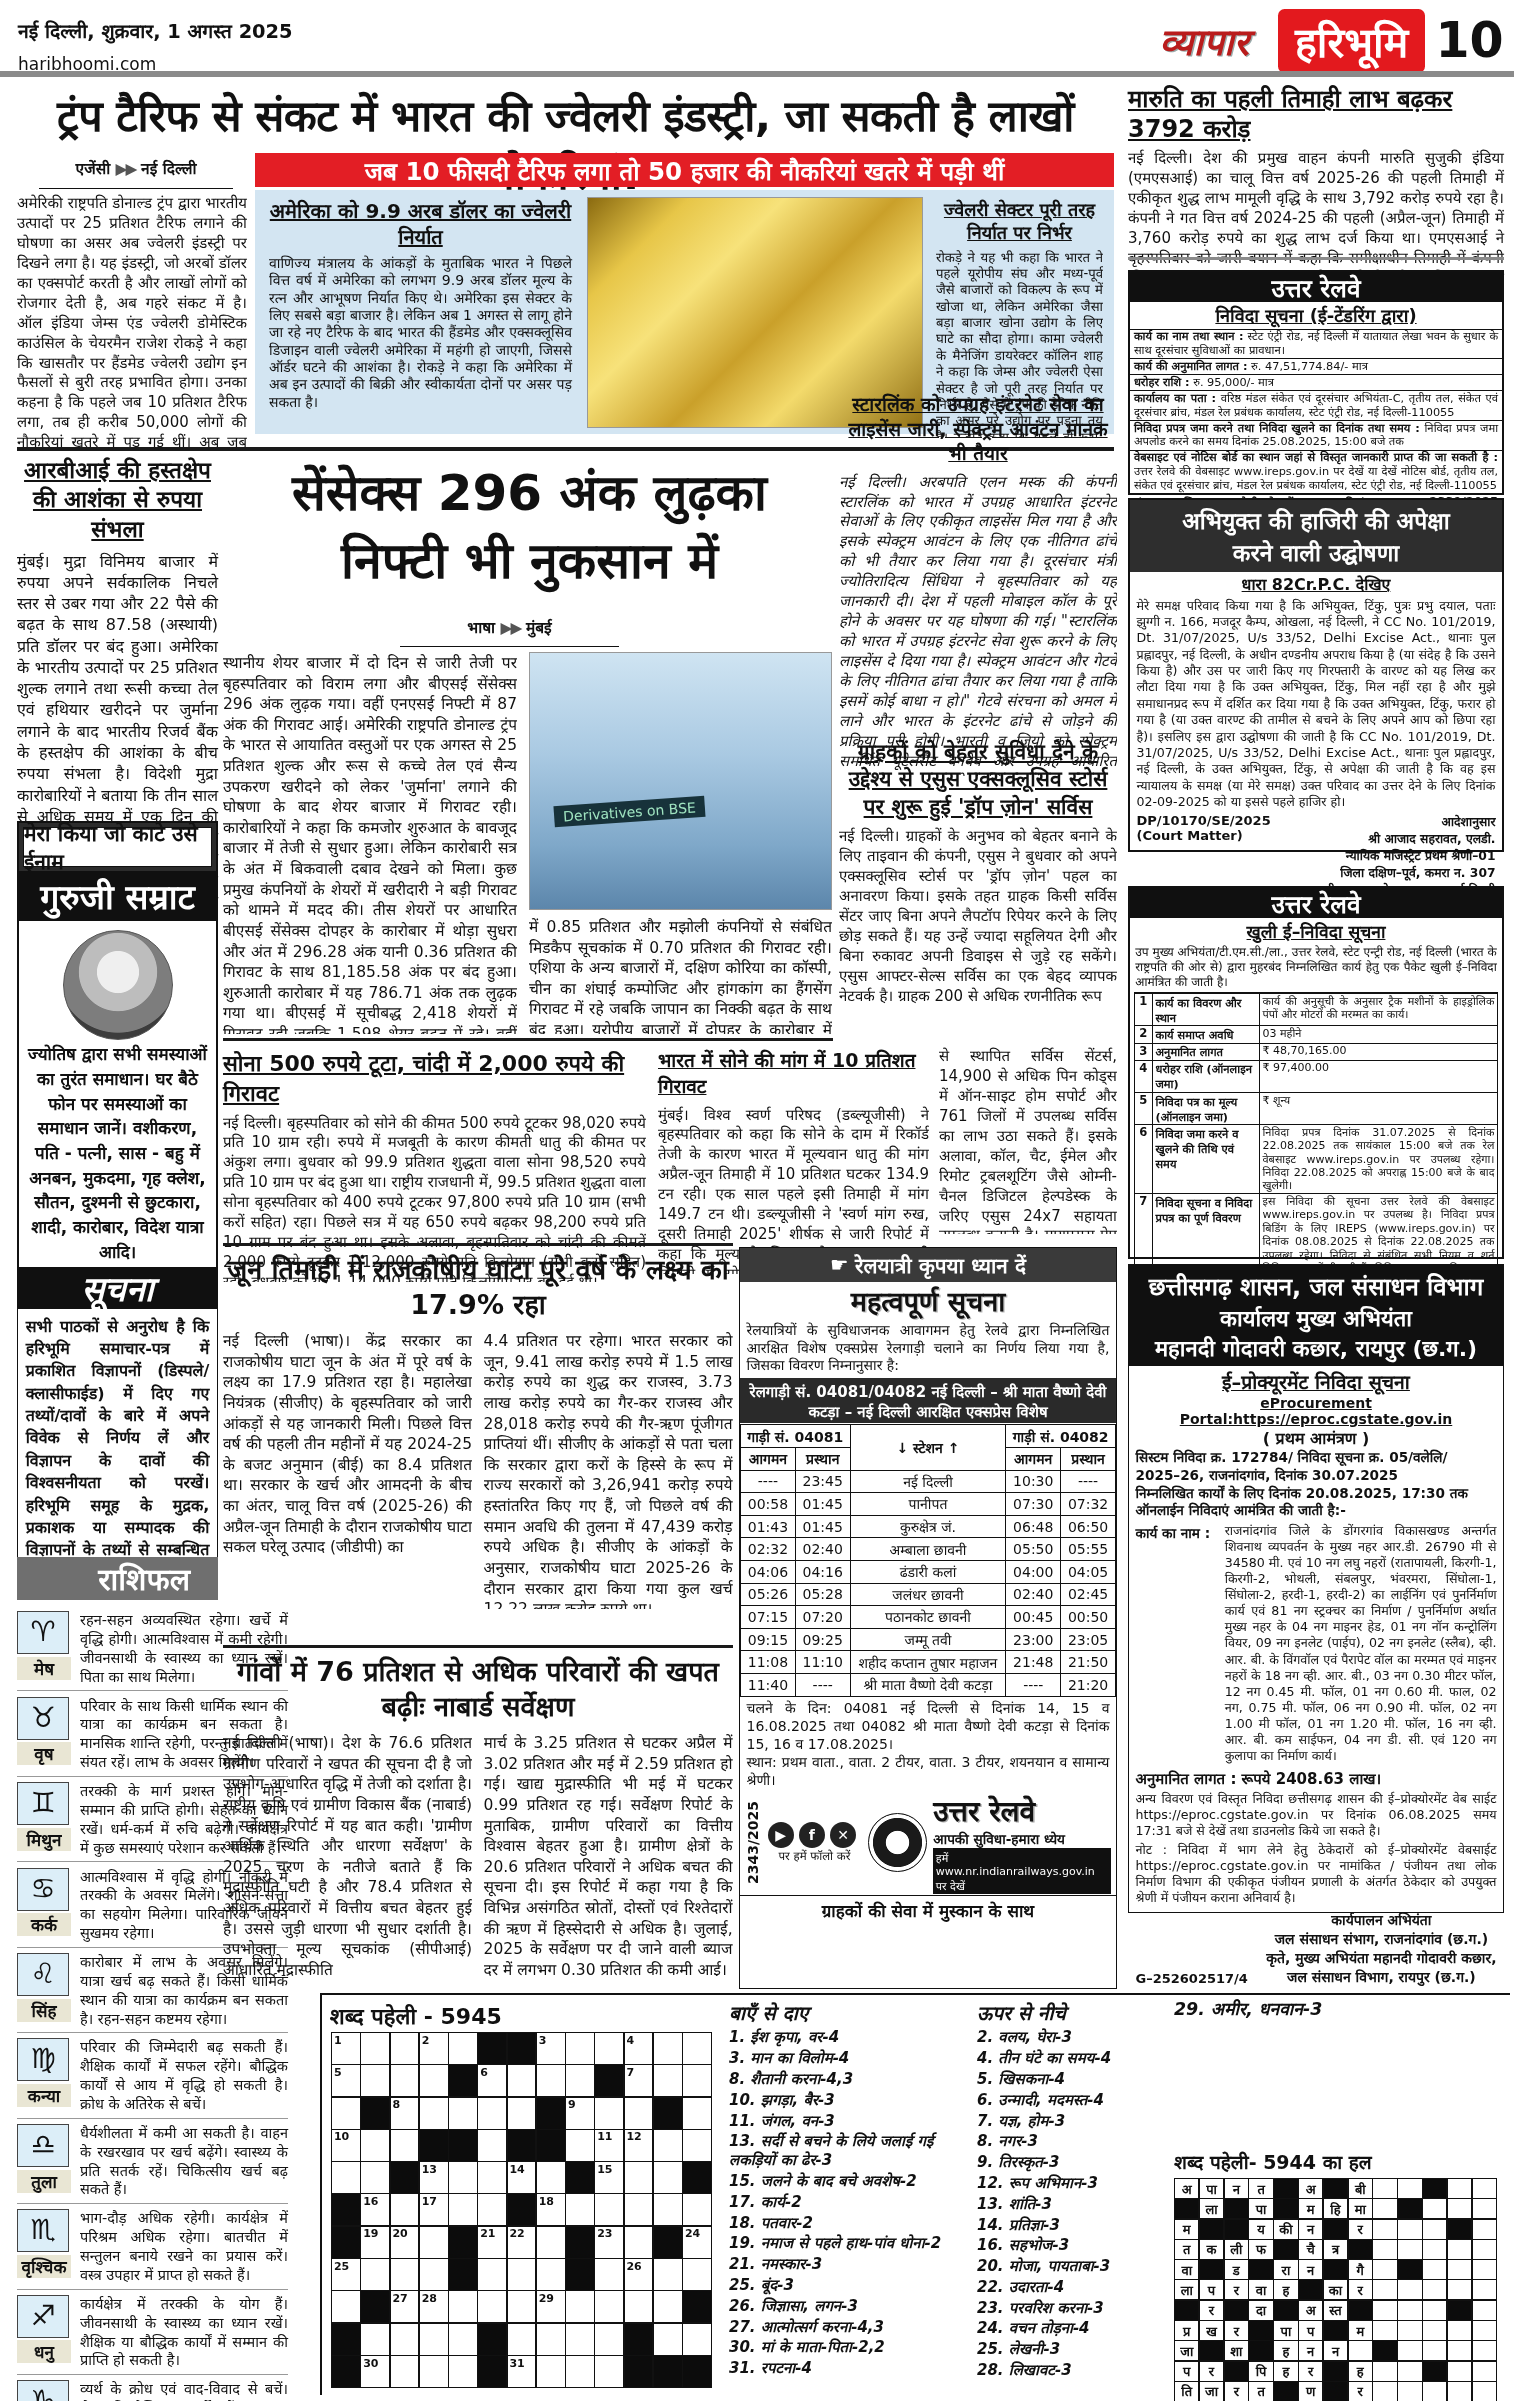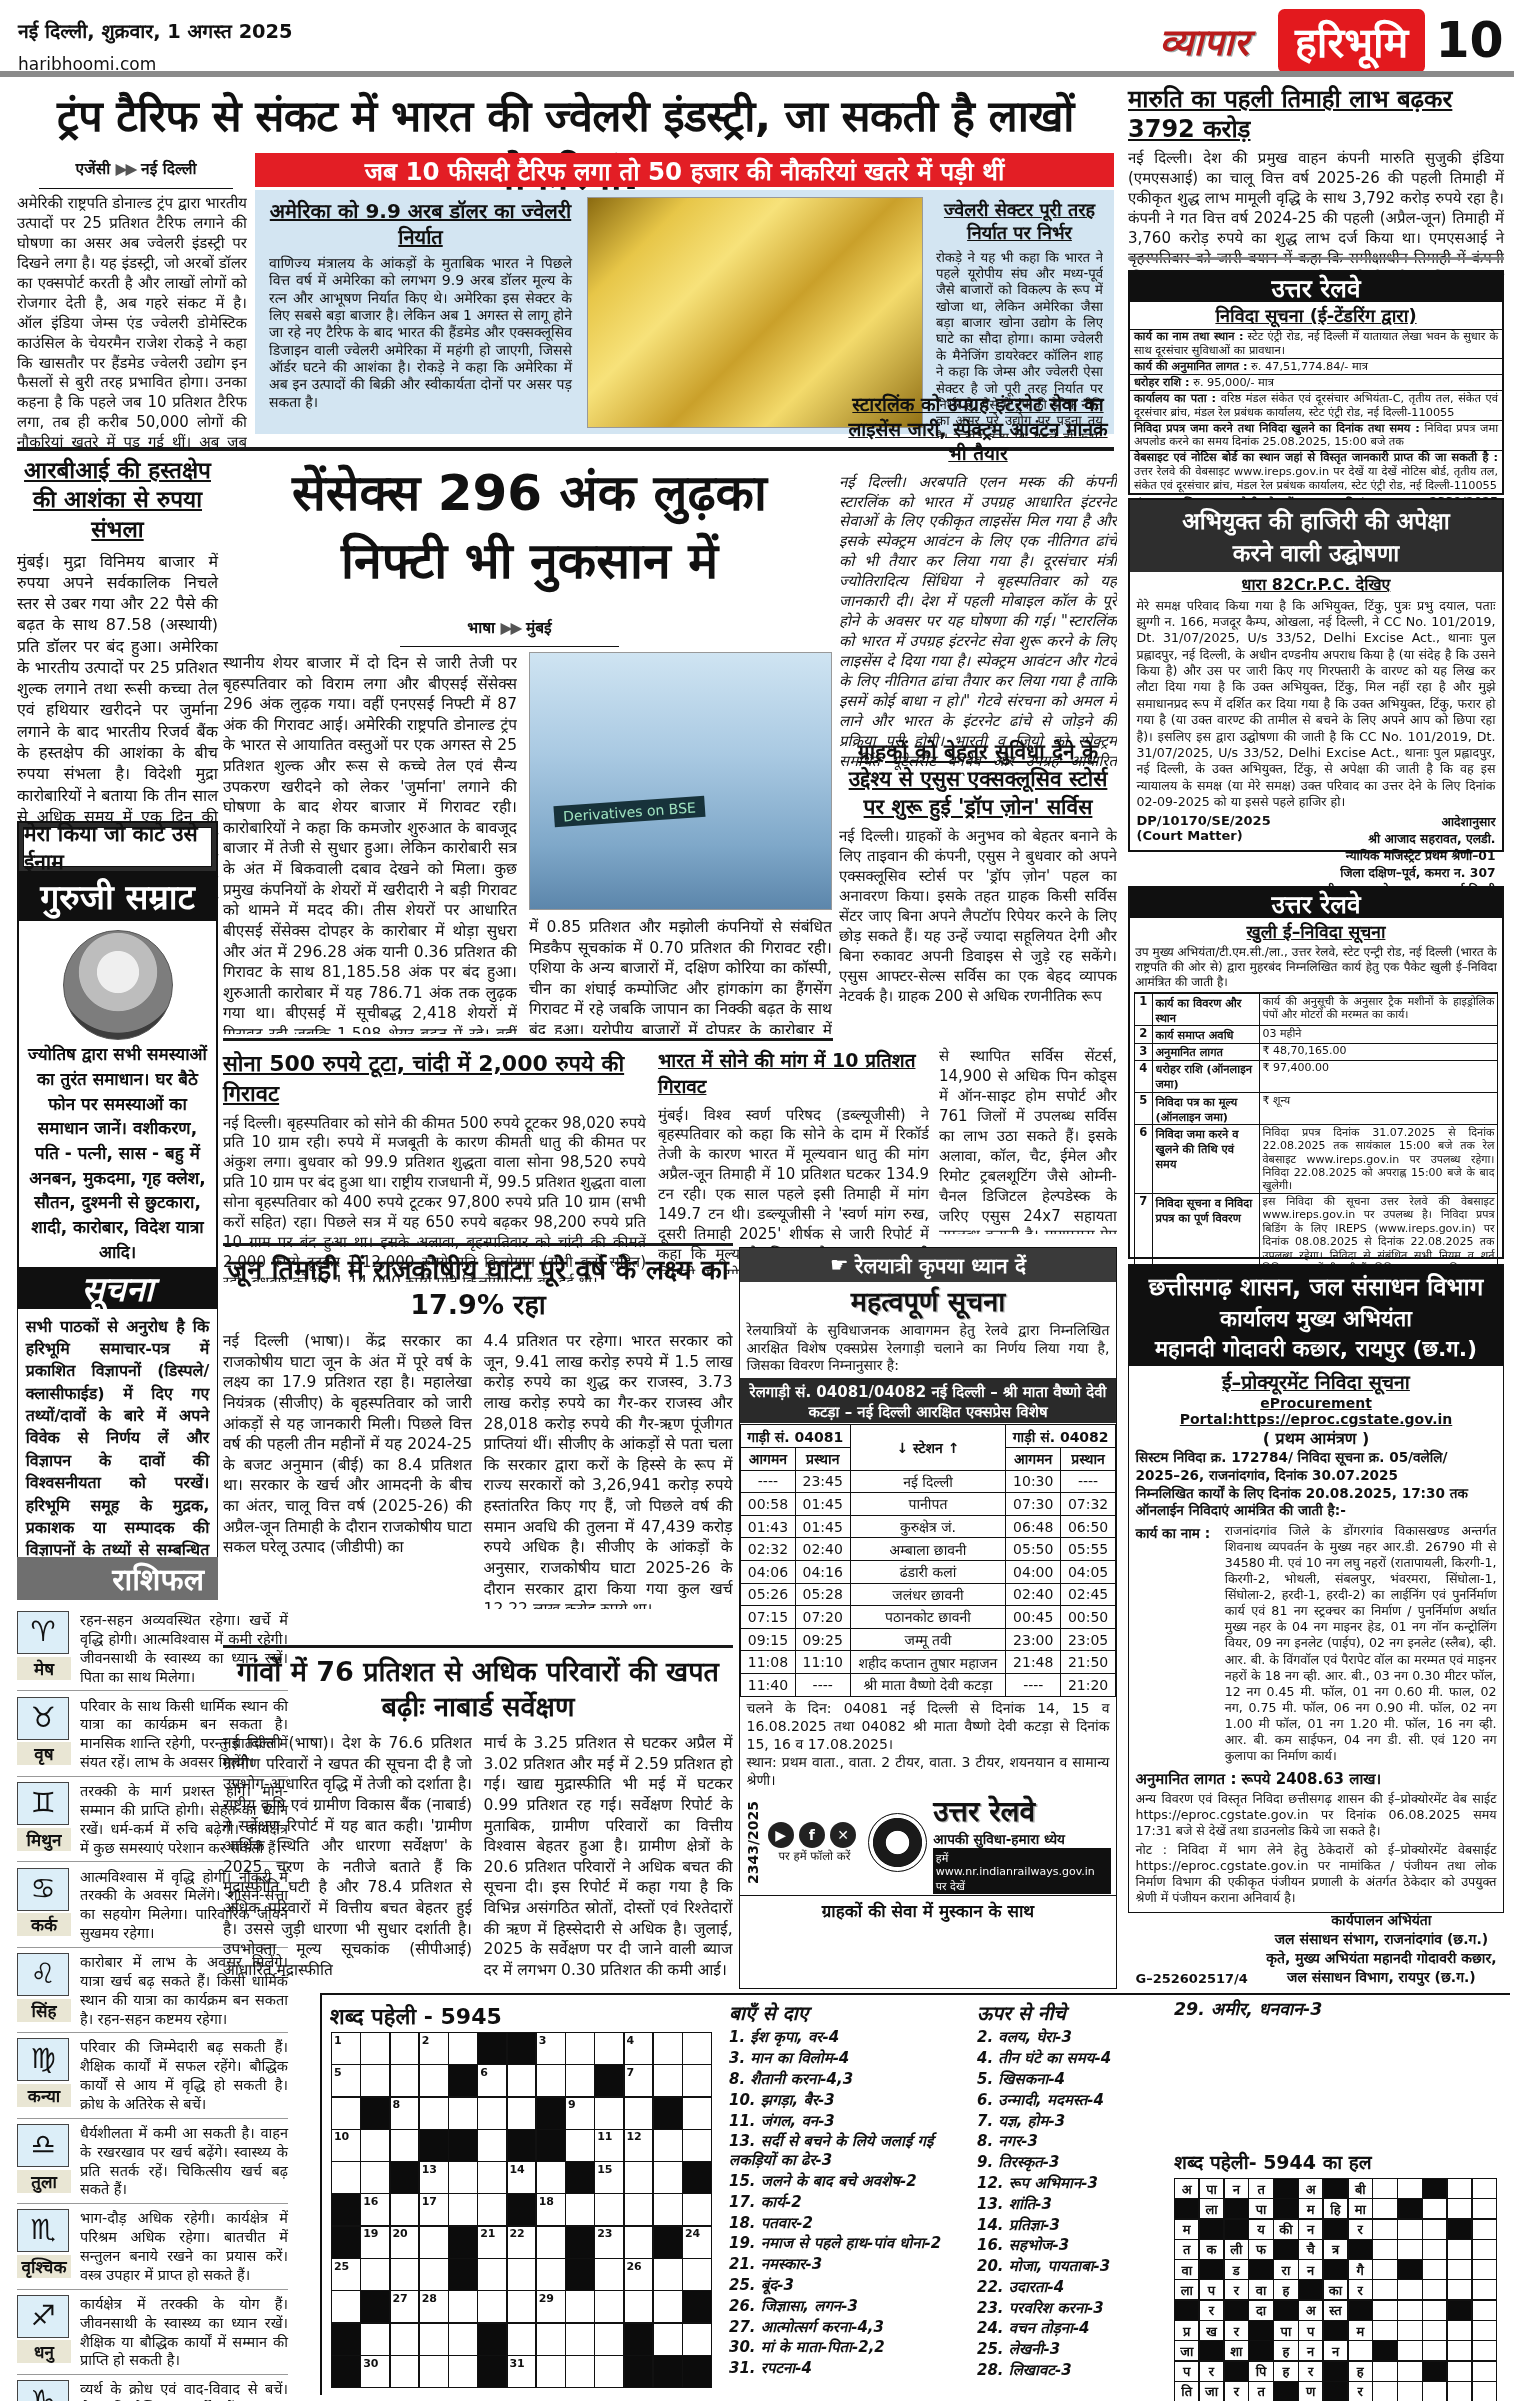--- a/index.html
+++ b/index.html
@@ -27,21 +27,21 @@
   .photo-gold { background:linear-gradient(135deg,#8a6a10,#e7c648 18%,#f7e27a 35%,#caa02a 55%,#f3da6b 72%,#906f14); border:0.6px solid #999; }
   .photo-bse { background:linear-gradient(180deg,#cfe4f2 0%,#a9c9e2 40%,#7fa8c9 75%,#5c86ab); border:0.6px solid #999; }
   .bse-sign { position:absolute; left:8%; bottom:34%; background:#17323a; color:#9fe3c0; font-size:14px; padding:2.6px 9px; transform:rotate(-4deg); }
   .black-band { background:#101010; color:#fff; display:flex; align-items:center; justify-content:center; }
   .notice-box { border:2.6px solid #111; background:#fff; }
   .tender-row { display:flex; border-top:1.3px solid #111; }
   .tender-label { font-weight:bold; }
   .guruji-tagline { border:1.9px solid #111; background:#fff; display:flex; align-items:center; justify-content:center; font-weight:bold; font-size:21px; }
   .sai-circle { width:110px; height:110px; border-radius:50%; margin:6.5px auto 2.6px auto;
     background:radial-gradient(circle at 50% 38%,#efefef 0 24%,#bdbdbd 25% 45%,#7d7d7d 46% 70%,#3c3c3c 71%); border:1.3px solid #555; }
-  .rashifal-band { background:#6f6f6f; color:#fff; font-weight:bold; font-size:30px; display:flex; align-items:center; justify-content:flex-end; padding-right:14px; }
+  .rashifal-band { background:#6f6f6f; color:#fff; font-weight:bold; font-size:30px; display:flex; align-items:center; justify-content:flex-end; padding-right:28px; }
   .zodiac-row { display:flex; gap:9px; border-bottom:1.3px solid #999; padding:5.2px 0 3.9px 0; }
   .zodiac-ic { width:54px; flex:0 0 54px; text-align:center; }
   .zodiac-ic .icbox { width:52px; height:43px; border:1.3px solid #444; background:#dceef8; font-size:28px; line-height:40px; }
   .zodiac-ic .sign { display:block; background:#e9e6d4; font-weight:bold; font-size:17px; margin-top:2.6px; }
   .zodiac-txt { font-size:14.5px; line-height:1.3; text-align:justify; flex:1; }
   .cw-grid { display:grid; border:1.9px solid #111; background:#111; gap:1.3px; }
   .cw-cell { background:#fff; position:relative; }
   .cw-cell.black { background:#0c0c0c; }
   .cw-num { position:absolute; top:0.6px; left:1.9px; font-size:11px; font-weight:bold; }
   .cw-cell.letter { display:flex; align-items:center; justify-content:center; font-size:13px; font-weight:bold; }

